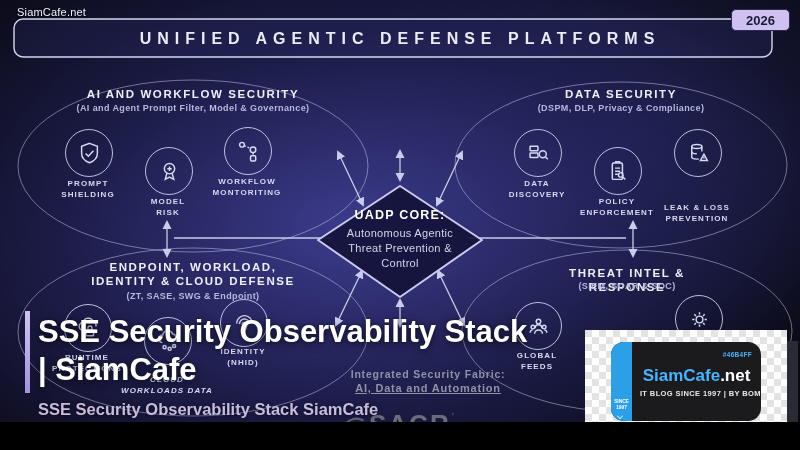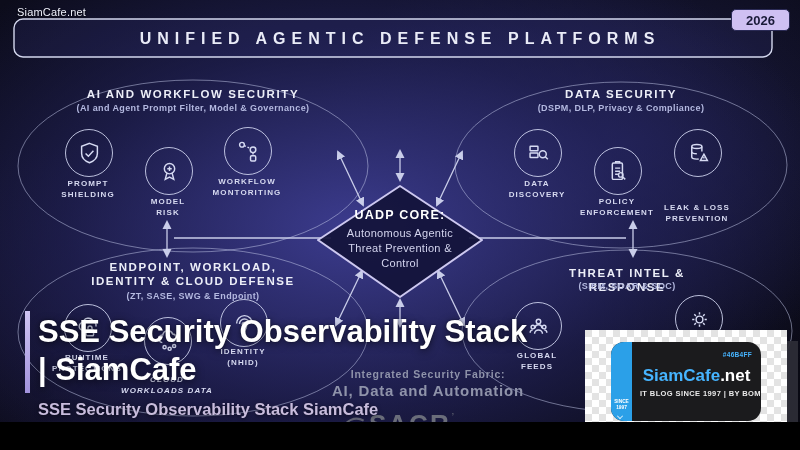--- a/index.html
+++ b/index.html
@@ -25,21 +25,21 @@
   .cluster-sub{z-index:2;font-size:9px;font-weight:bold;letter-spacing:.4px;color:#b4b9e0;white-space:nowrap;}
   .node-circle{z-index:2;width:46px;height:46px;border:1.4px solid rgba(214,218,244,.85);border-radius:50%;
     display:flex;align-items:center;justify-content:center;color:#d6daf2;}
   .node-circle svg{width:27px;height:27px;}
   .node-label{z-index:2;font-size:8px;font-weight:bold;letter-spacing:1.1px;color:#d6d9f0;white-space:pre-line;line-height:1.4;}
 
   .core-title{z-index:2;font-size:12.5px;font-weight:bold;letter-spacing:1.2px;color:#ffffff;}
   .core-body{z-index:2;font-size:11px;color:#d3d4ee;white-space:pre-line;line-height:15px;letter-spacing:.3px;}
 
   .fabric-1{z-index:2;font-size:10.5px;font-weight:bold;letter-spacing:.8px;color:#8f93aa;}
-  .fabric-2{z-index:2;font-size:15px;font-weight:bold;letter-spacing:.8px;color:#8f93aa;}
+  .fabric-2{z-index:2;font-size:11px;font-weight:bold;letter-spacing:.8px;color:#8f93aa;text-decoration:underline;}
 
   .overlay-bar{left:25px;top:311px;width:5px;height:82px;z-index:6;background:linear-gradient(180deg,#cfc4f2,#a293dd);}
   .overlay-h{left:38px;top:313px;z-index:6;font-size:31px;font-weight:bold;color:#ffffff;white-space:nowrap;
     text-shadow:0 2px 8px rgba(0,0,0,.65), 0 0 2px rgba(0,0,0,.5);line-height:37px;}
   .overlay-h2{left:38px;top:351px;z-index:6;font-size:31px;font-weight:bold;color:#ffffff;white-space:nowrap;
     text-shadow:0 2px 8px rgba(0,0,0,.65);line-height:37px;}
   .overlay-sub{left:38px;top:400px;z-index:6;font-size:16.5px;font-weight:bold;color:#c8bcdc;white-space:nowrap;
     text-shadow:0 1px 4px rgba(0,0,0,.6);}
 
   .sacr{left:338px;top:409px;z-index:5;display:flex;align-items:center;gap:1px;color:#6a6d7a;}

